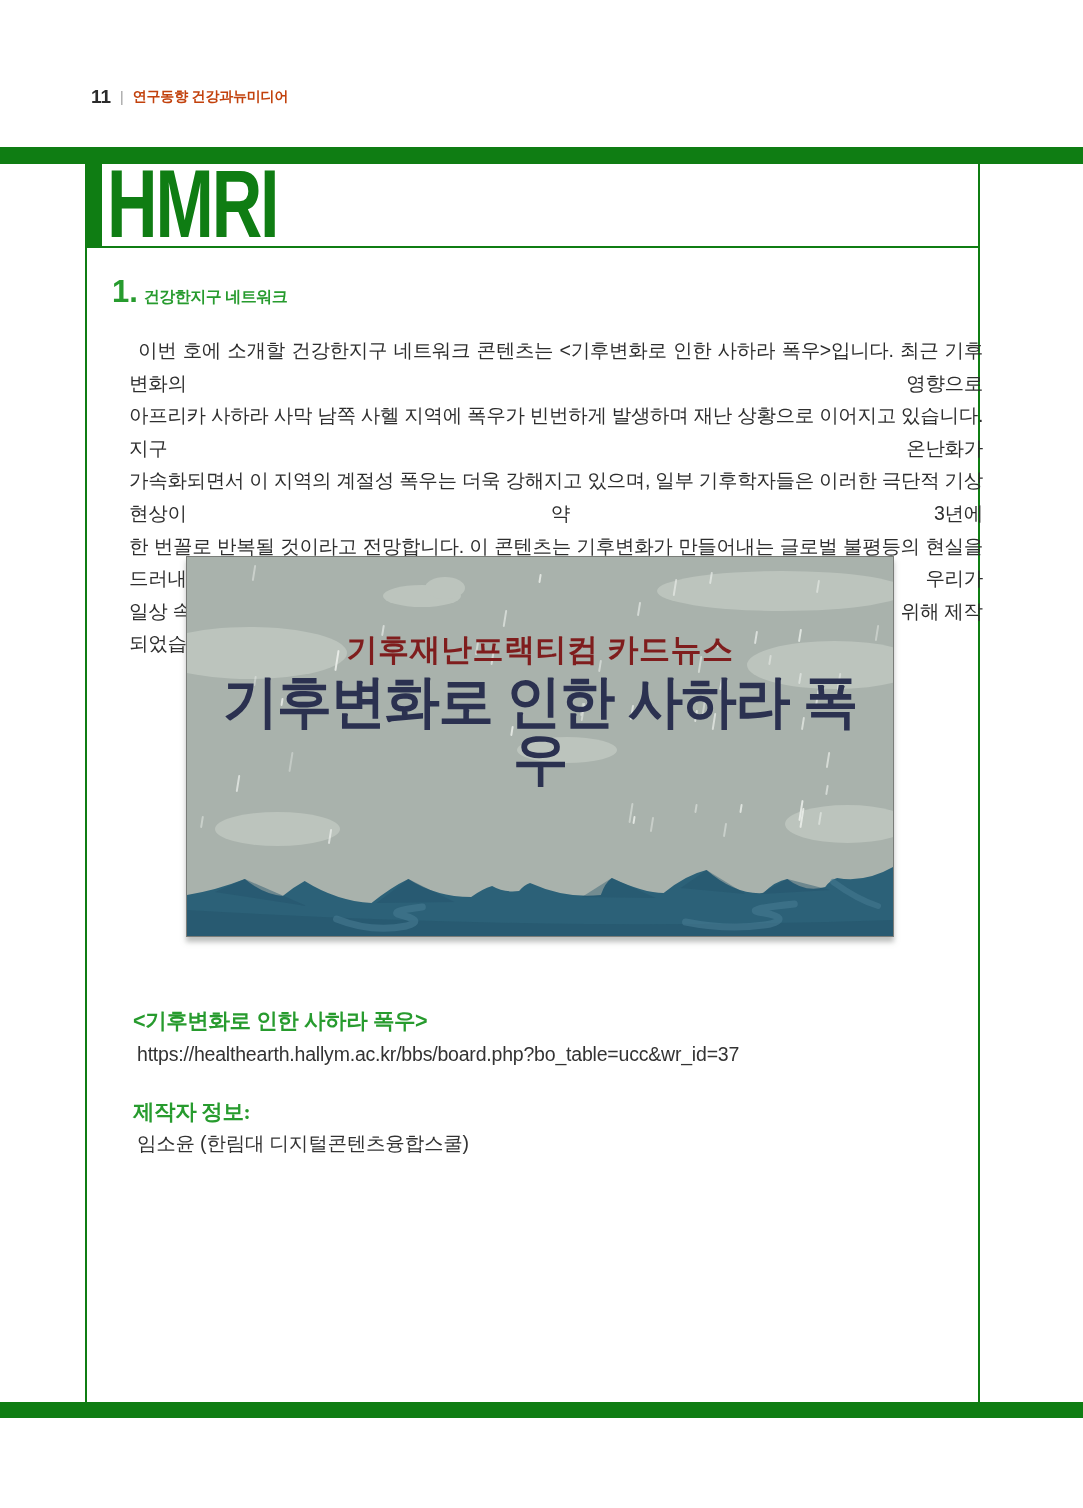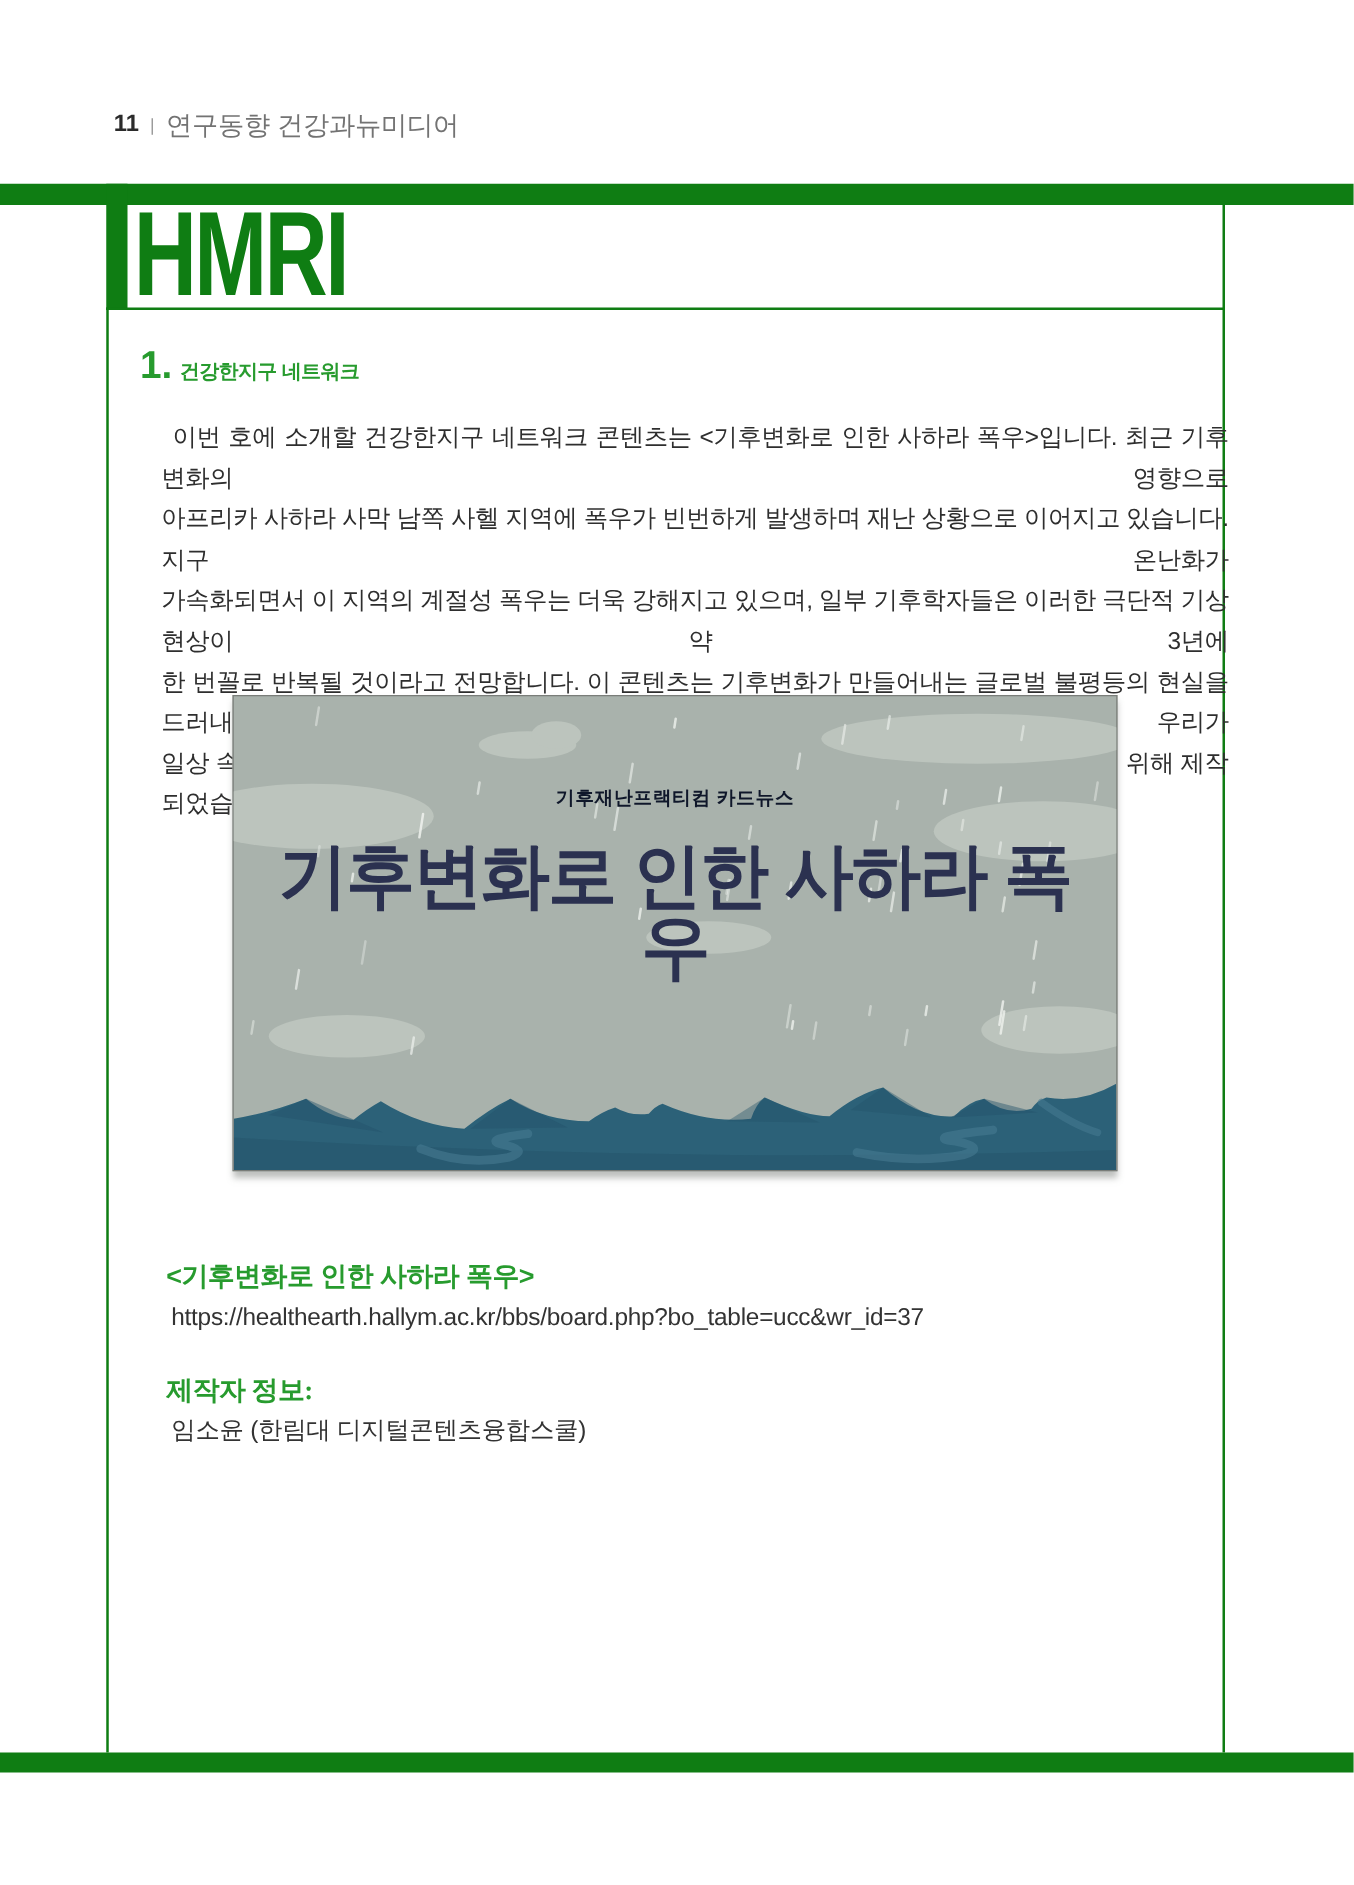--- a/index.html
+++ b/index.html
@@ -14,21 +14,21 @@
     --text-dark:#2e2e2e;
   }
   *{margin:0;padding:0;box-sizing:border-box;}
   body{background:#ffffff;font-family:"Liberation Sans","DejaVu Sans",sans-serif;}
   .page{position:relative;width:1083px;height:1508px;background:#ffffff;overflow:hidden;}
 
   
   .page-header{position:absolute;left:91px;top:86px;display:flex;align-items:center;gap:9px;justify-content:center;}
   .page-num{font-size:19px;font-weight:700;color:#2b2b2b;}
   .page-sep{font-size:14px;color:#9a9a9a;}
-  .journal-title{font-size:21px;font-weight:400;color:#737373;letter-spacing:-0.2px;}
+  .journal-title{font-size:14px;font-weight:700;color:#c2410c;letter-spacing:-0.2px;}
 
   
   .topbar{position:absolute;left:0;top:147px;width:1083px;height:17px;background:var(--green);}
   .logo-tab{position:absolute;left:85px;top:147px;width:17px;height:101px;background:var(--green);}
   .masthead-underline{position:absolute;left:85px;top:246px;width:895px;height:2px;background:var(--green);}
   .frame-left{position:absolute;left:85px;top:246px;width:2px;height:1156px;background:var(--green);}
   .frame-right{position:absolute;left:978px;top:163px;width:2px;height:1239px;background:var(--green);}
   .bottombar{position:absolute;left:0;top:1402px;width:1083px;height:16px;background:var(--green);}
 
   
@@ -45,22 +45,22 @@
     font-size:19.5px;line-height:32.6px;letter-spacing:-0.3px;}
   .pline{white-space:normal;}
   .pline.j{text-align:justify;text-align-last:justify;}
   .pline.indent{text-indent:9px;}
 
   
   .card{position:absolute;left:186px;top:556px;width:708px;height:381px;background:var(--sky);
     border:1px solid #7a7d79;overflow:hidden;box-shadow:0 5px 5px rgba(125,130,125,0.5);}
   .cloud{position:absolute;background:var(--cloud);border-radius:50%;}
   .rain{position:absolute;width:2px;background:#f2f5f1;transform:rotate(9deg);border-radius:1px;}
-  .card-kicker{position:absolute;left:0;top:72px;width:100%;text-align:center;font-size:15px;font-weight:700;
-    color:#0f172a;letter-spacing:0.5px;}
+  .card-kicker{position:absolute;left:0;top:72px;width:100%;text-align:center;font-size:31px;font-weight:700;
+    color:#7f1d1d;letter-spacing:0.5px;}
   .card-title{position:absolute;left:0;top:116px;width:100%;text-align:center;font-size:57px;line-height:1;
     font-weight:800;color:var(--navy);letter-spacing:-1.5px;transform:scaleX(0.97);}
   .card-credits{position:absolute;left:0;top:209px;width:100%;text-align:center;font-size:18.5px;
     font-weight:700;color:#333b3d;line-height:21.5px;}
   .sea{position:absolute;left:0;bottom:0;width:706px;height:112px;display:block;}
 
   
   .link-title{position:absolute;left:133px;top:1006px;font-size:21.5px;font-weight:700;color:var(--heading-green);letter-spacing:-0.4px;}
   .link-url{position:absolute;left:137px;top:1043px;font-size:19.5px;color:#333333;letter-spacing:-0.2px;}
   .creator-label{position:absolute;left:133px;top:1097px;font-size:21.5px;font-weight:700;color:var(--heading-green);letter-spacing:-0.4px;font-family:Liberation Serif, serif;}

